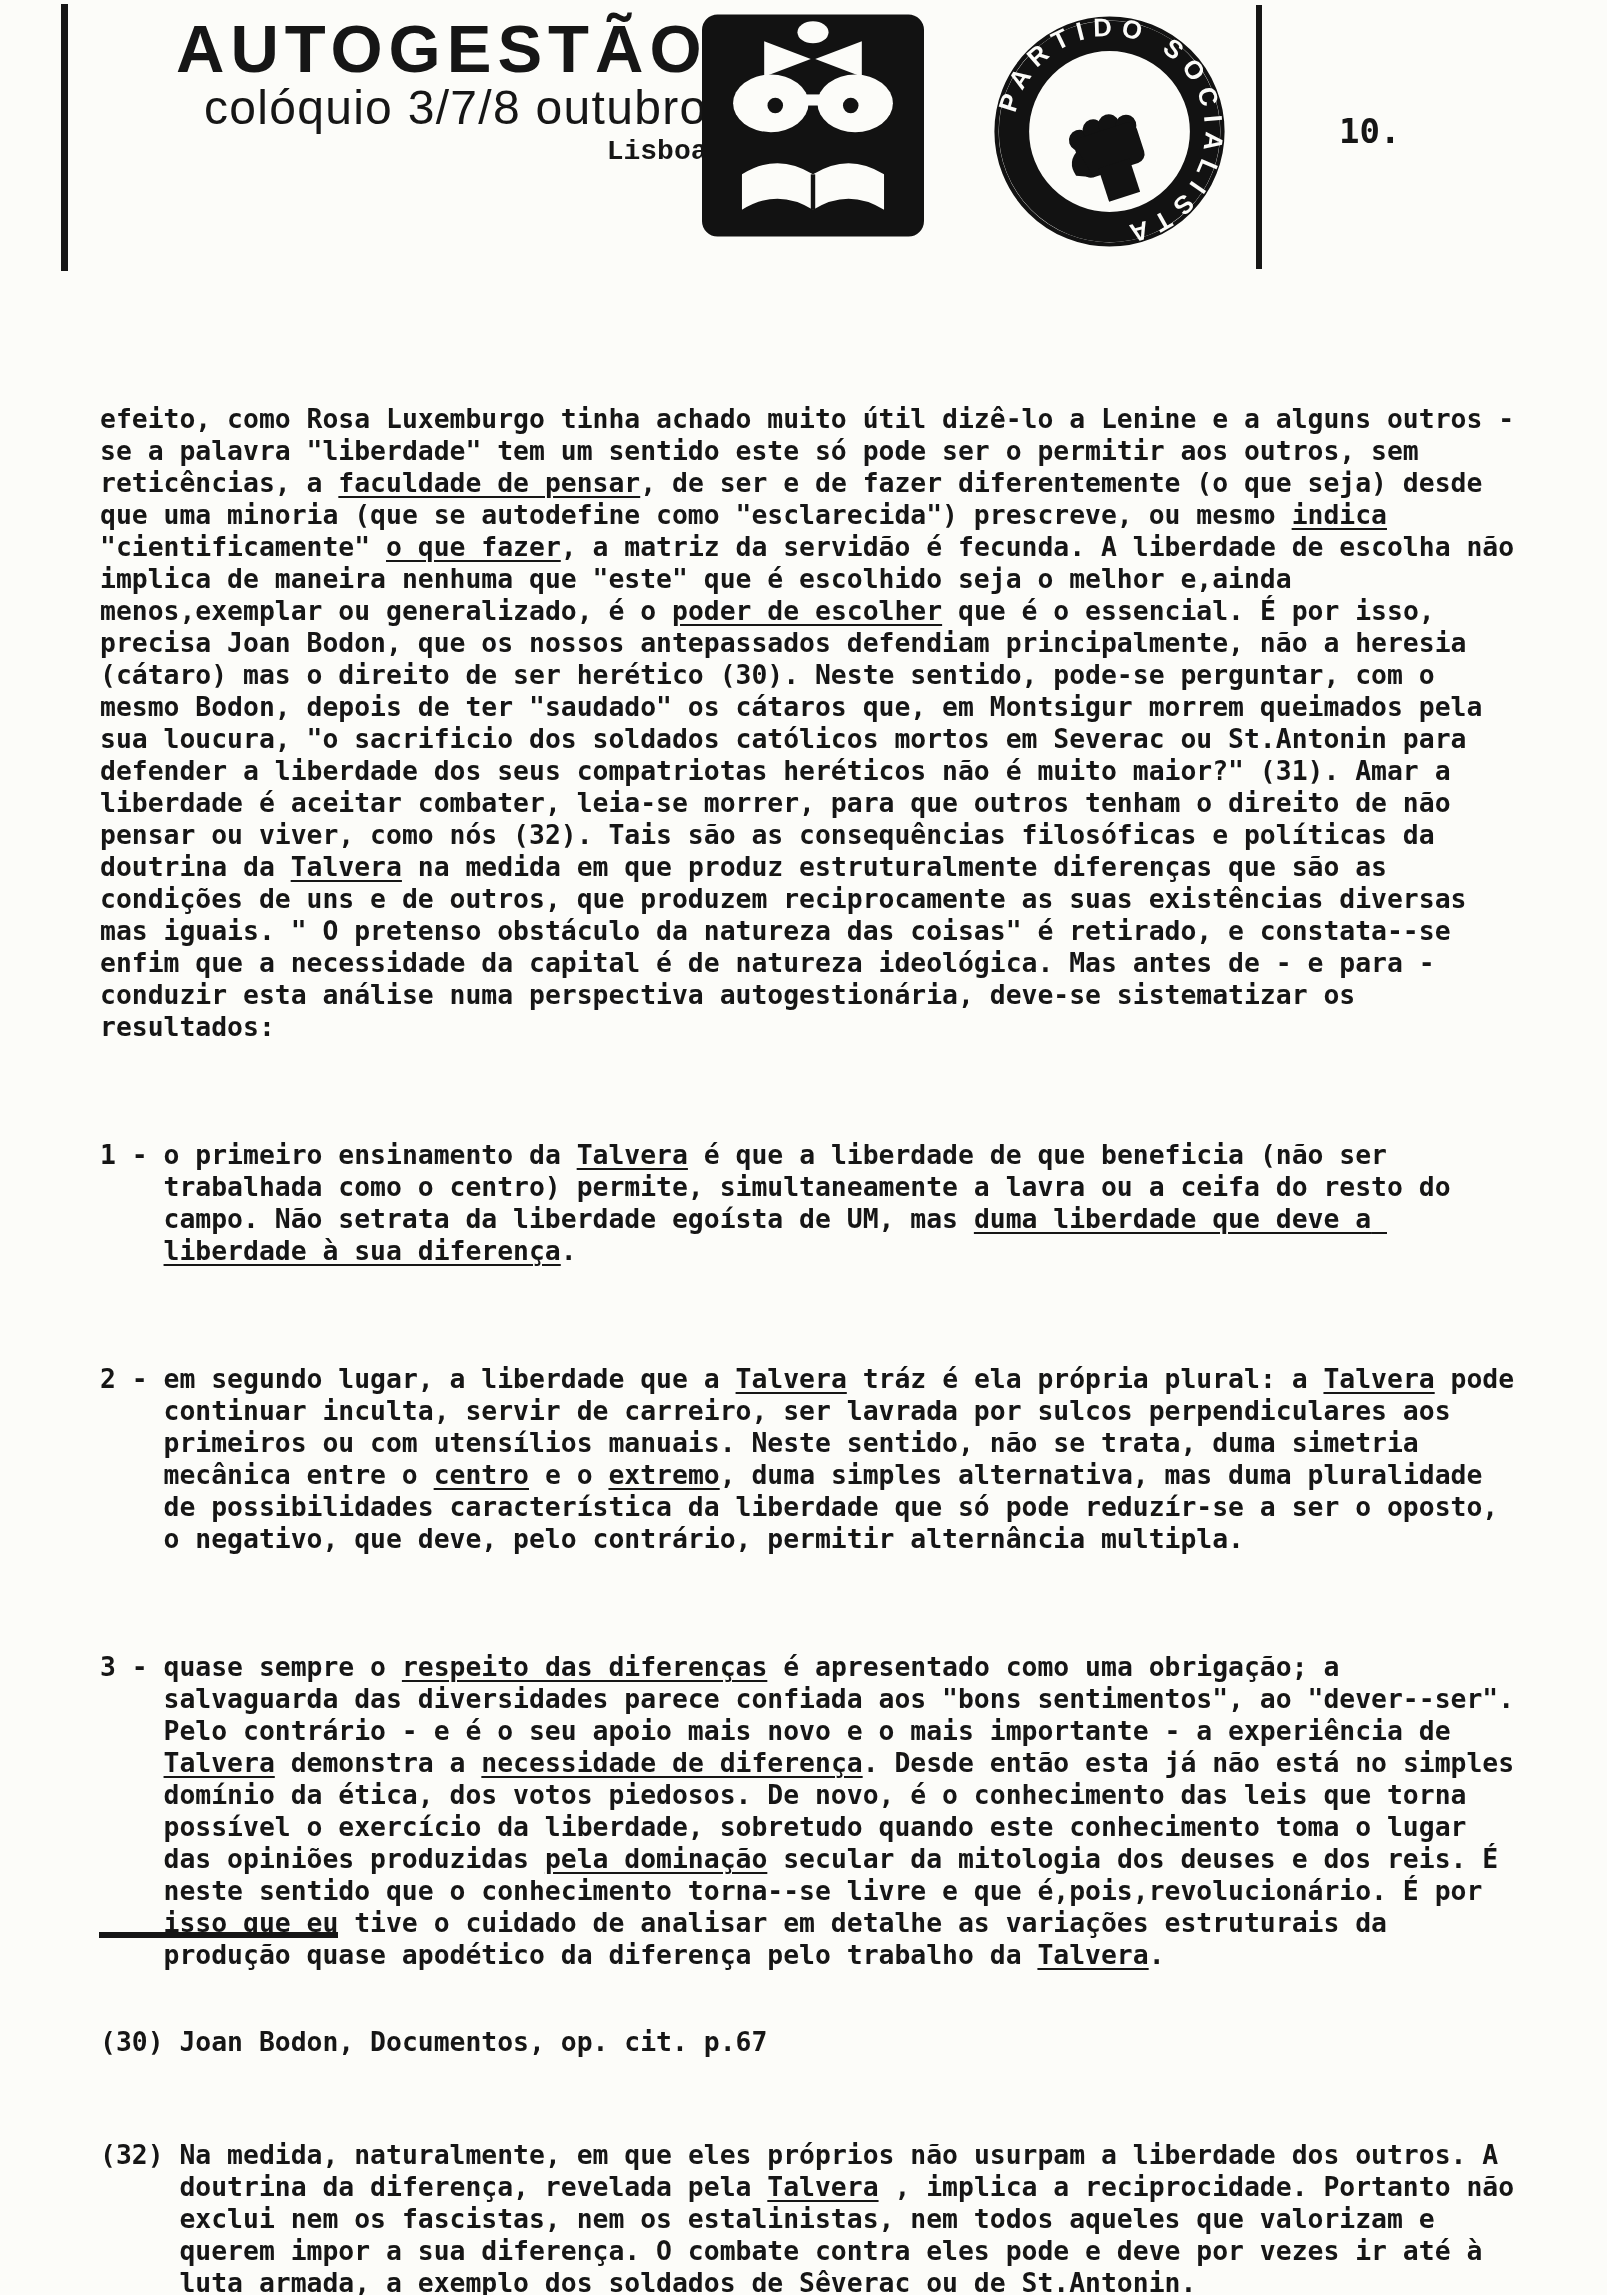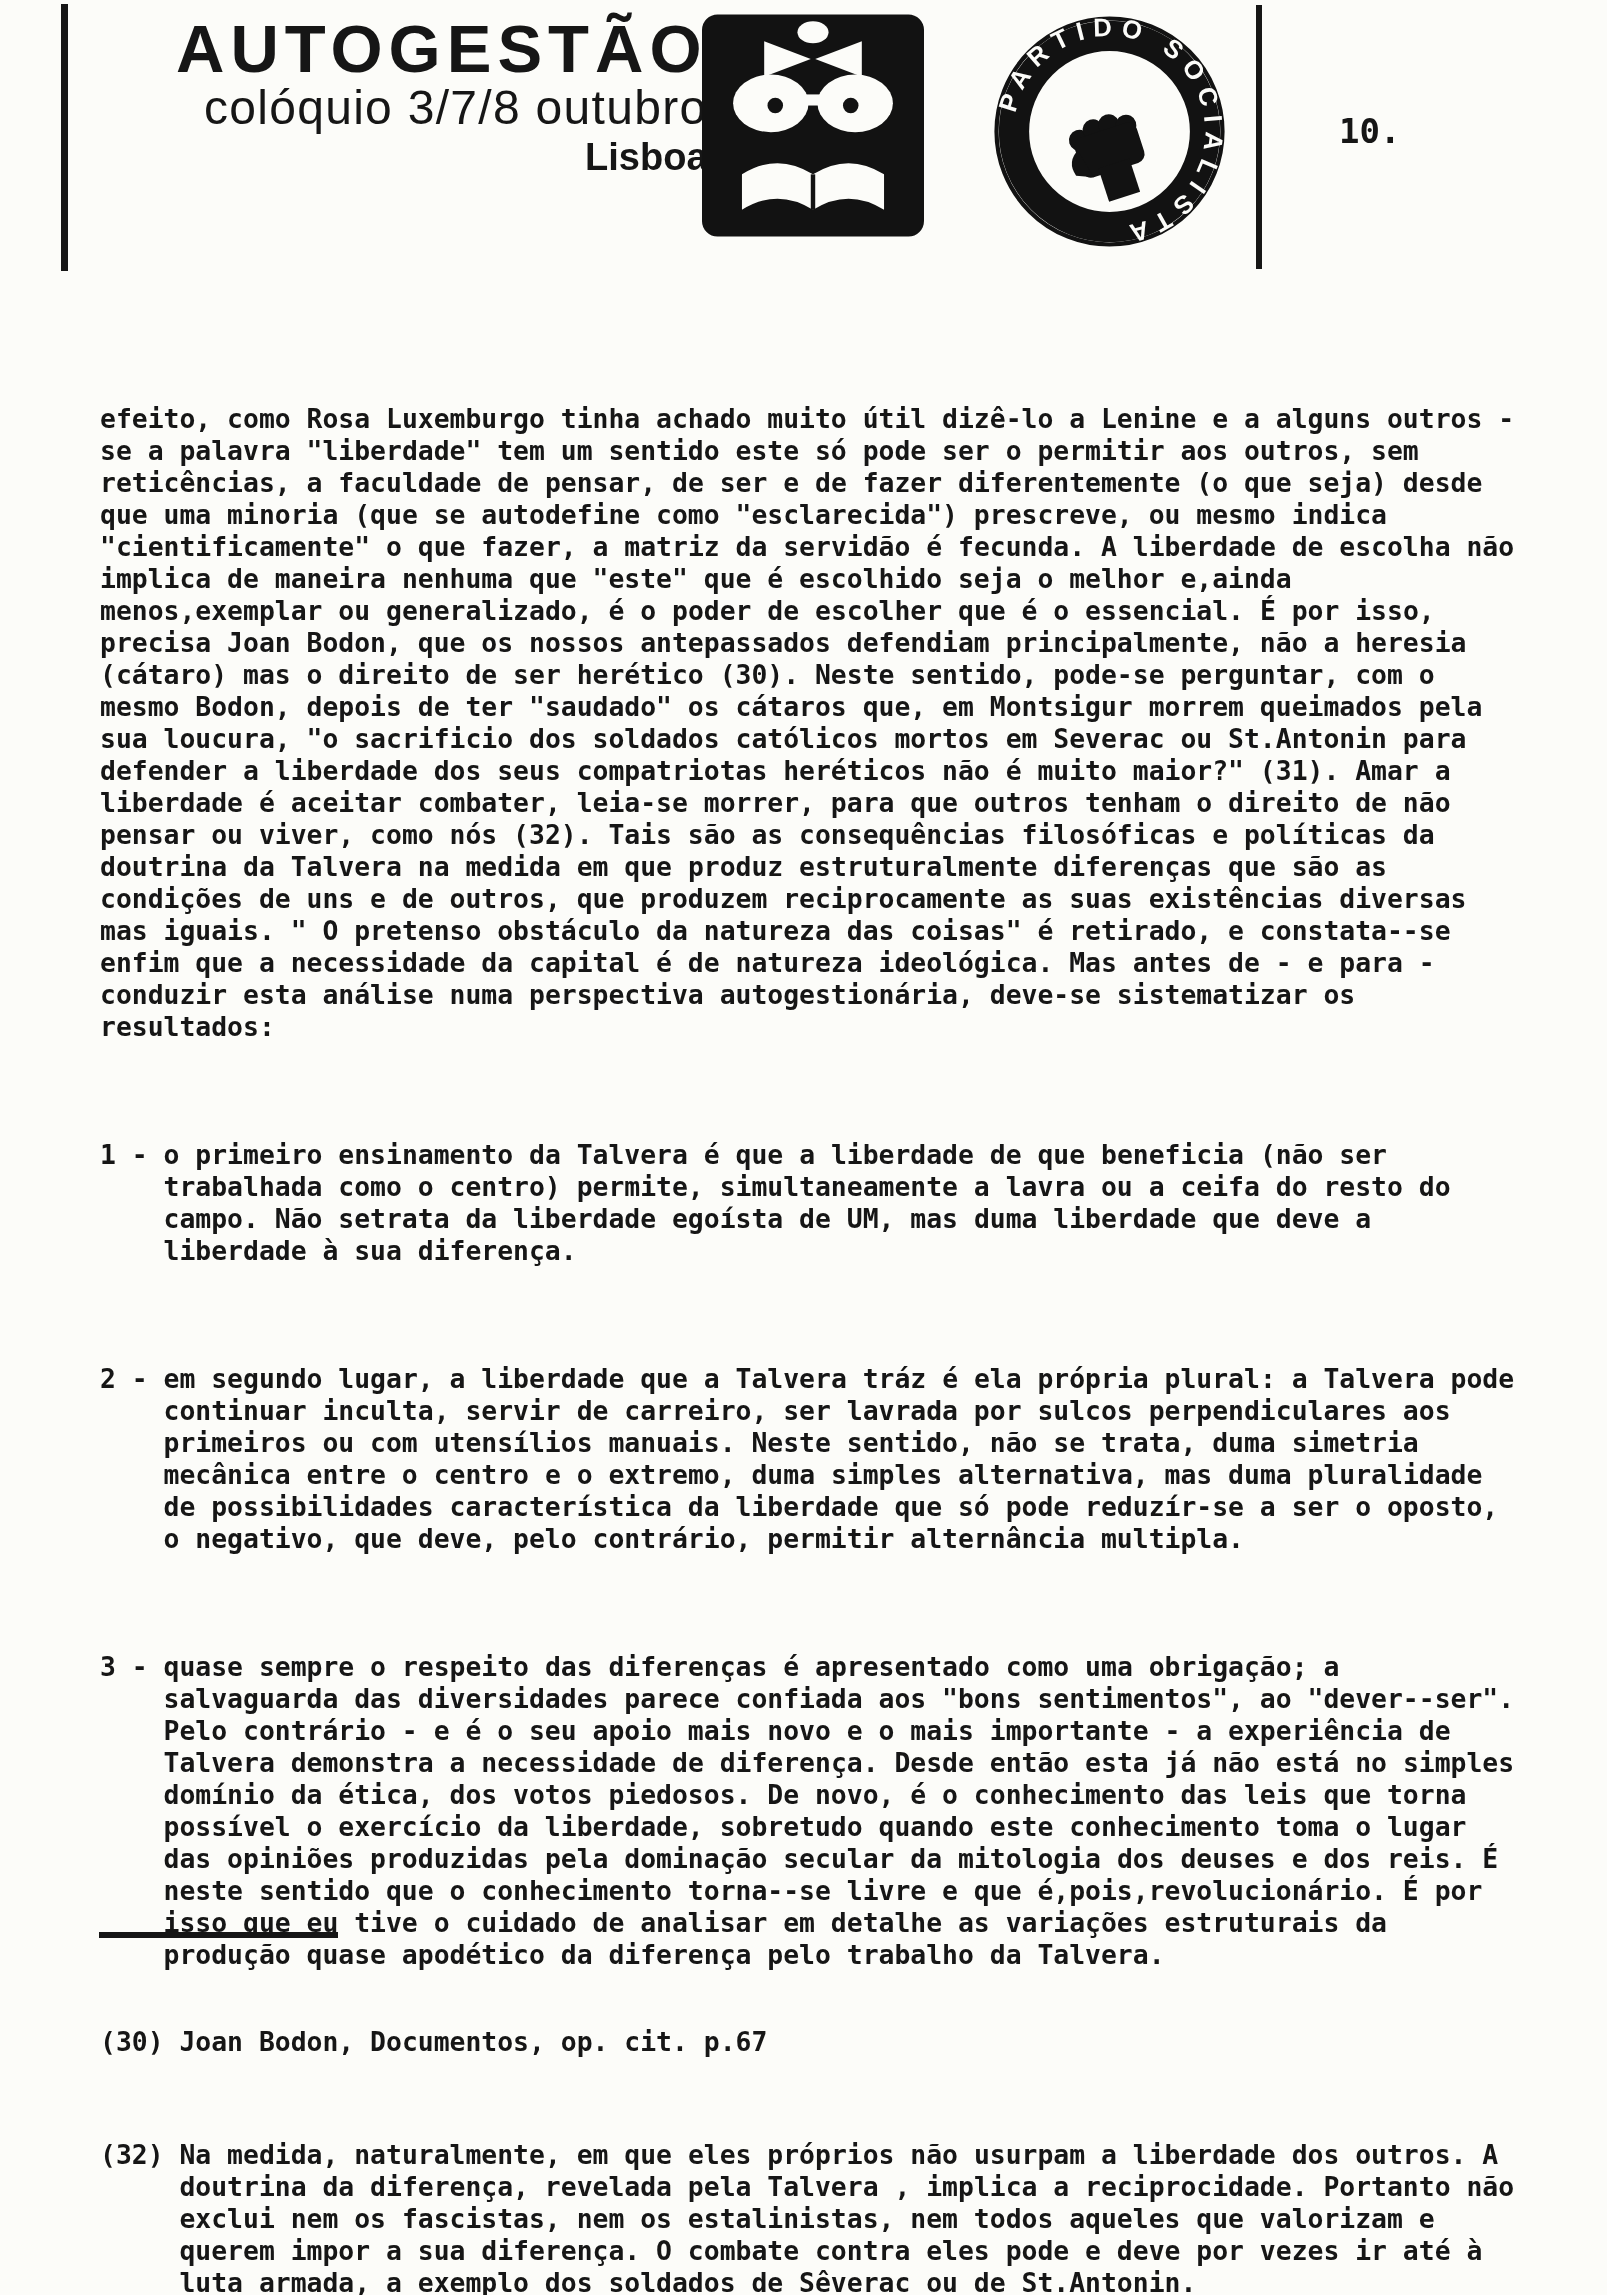--- a/index.html
+++ b/index.html
@@ -13,34 +13,34 @@
     font-weight:bold;
     overflow:hidden;
   }
   
   .left-bar  { position:absolute; left:61px;  top:4px;  width:6.6px; height:267px; background:#161616; }
   .right-bar { position:absolute; left:1256px; top:5.3px; width:6px;  height:264px; background:#161616; }
 
   header { position:absolute; left:86px; top:14.5px; font-family:"Liberation Sans", sans-serif;text-align:right; }
   .title    { font-size:67px; font-weight:bold; letter-spacing:6px; margin-left:90px; line-height:1.0; }
   .subtitle { font-size:48px;  font-weight:normal; letter-spacing:1.3px; margin-top:1.3px; line-height:1.05; }
-  .city     { font-size:38px;  font-weight:bold; margin-left:353px; margin-top:2.6px; }
+  .city     { font-size:28px;  font-weight:bold; margin-left:353px; margin-top:2.6px;font-family:Liberation Mono, monospace; }
 
   .logo-square { position:absolute; left:702px; top:13.2px; width:222px; height:225px; }
   .ps-logo     { position:absolute; left:993px; top:14.5px; width:233px; height:233px; }
   .page-number { position:absolute; left:1339px; top:111px; font-size:34px; }
 
   
   main.body {
     position:absolute; left:100px; top:339px; width:1425px;
     font-size:26.4px; line-height:32px; white-space:pre-wrap;
   }
   .para { margin:0 0 32px 0; }
   .item { margin:0 0 32px 0; padding-left:4ch; text-indent:-4ch; }
-  .u { text-decoration-thickness:2px; text-underline-offset:4px; }
+  .u { text-decoration:underline; text-decoration-thickness:2px; text-underline-offset:4px; }
 
   .fn-rule { position:absolute; left:99px; top:1932px; width:239px; height:6px; background:#161616; }
   .footnotes {
     position:absolute; left:100px; top:1962px; width:1425px;
     font-size:26.4px; line-height:32px; white-space:pre-wrap;
   }
   .footnote { margin:0 0 17px 0; padding-left:5ch; text-indent:-5ch; }
 </style>
 </head>
 <body>

